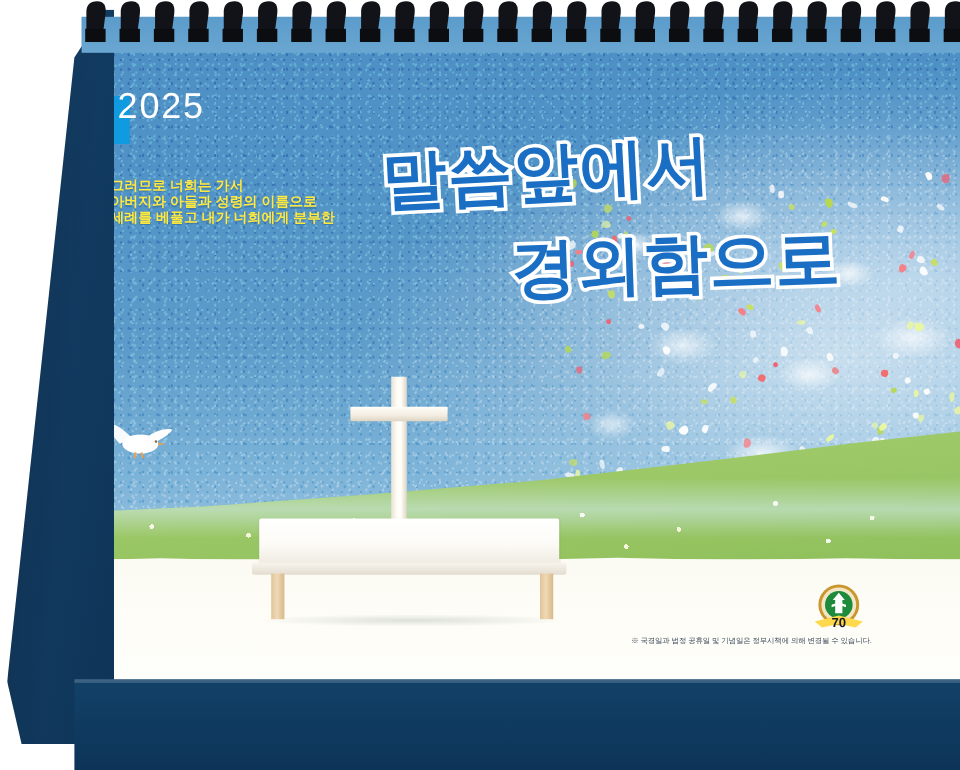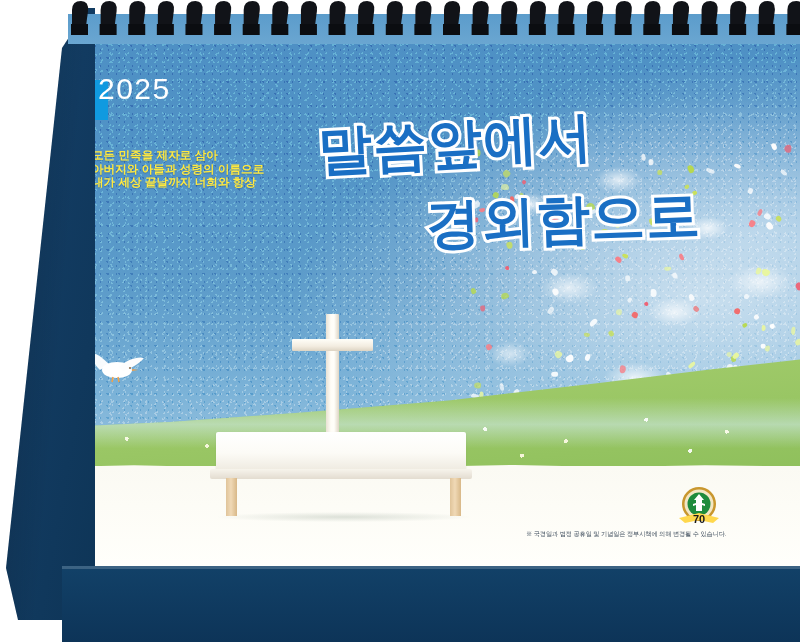--- a/index.html
+++ b/index.html
@@ -381,23 +381,23 @@
     <div class="bench-shadow"></div>
     <div class="bench-seat"></div>
     <div class="bench-lip"></div>
     <div class="bench-leg l"></div>
     <div class="bench-leg r"></div>
 
     <div class="accent-square"></div>
     <div class="year">2025</div>
 
     <div class="verse">
-      <div>모든 민족을 제자로 삼아</div>
+      <div>그러므로 너희는 가서</div>
       <div>아버지와 아들과 성령의 이름으로</div>
-      <div>내가 세상 끝날까지 너희와 항상</div>
+      <div>세례를 베풀고 내가 너희에게 분부한</div>
     </div>
 
     <div class="headline">
       <div class="hl-line hl-1">말씀앞에서</div>
       <div class="hl-line hl-2">경외함으로</div>
     </div>
 
 
     <svg class="emblem" viewBox="0 0 52 52">
       <circle cx="26" cy="24" r="17" fill="#c9972e"></circle>

